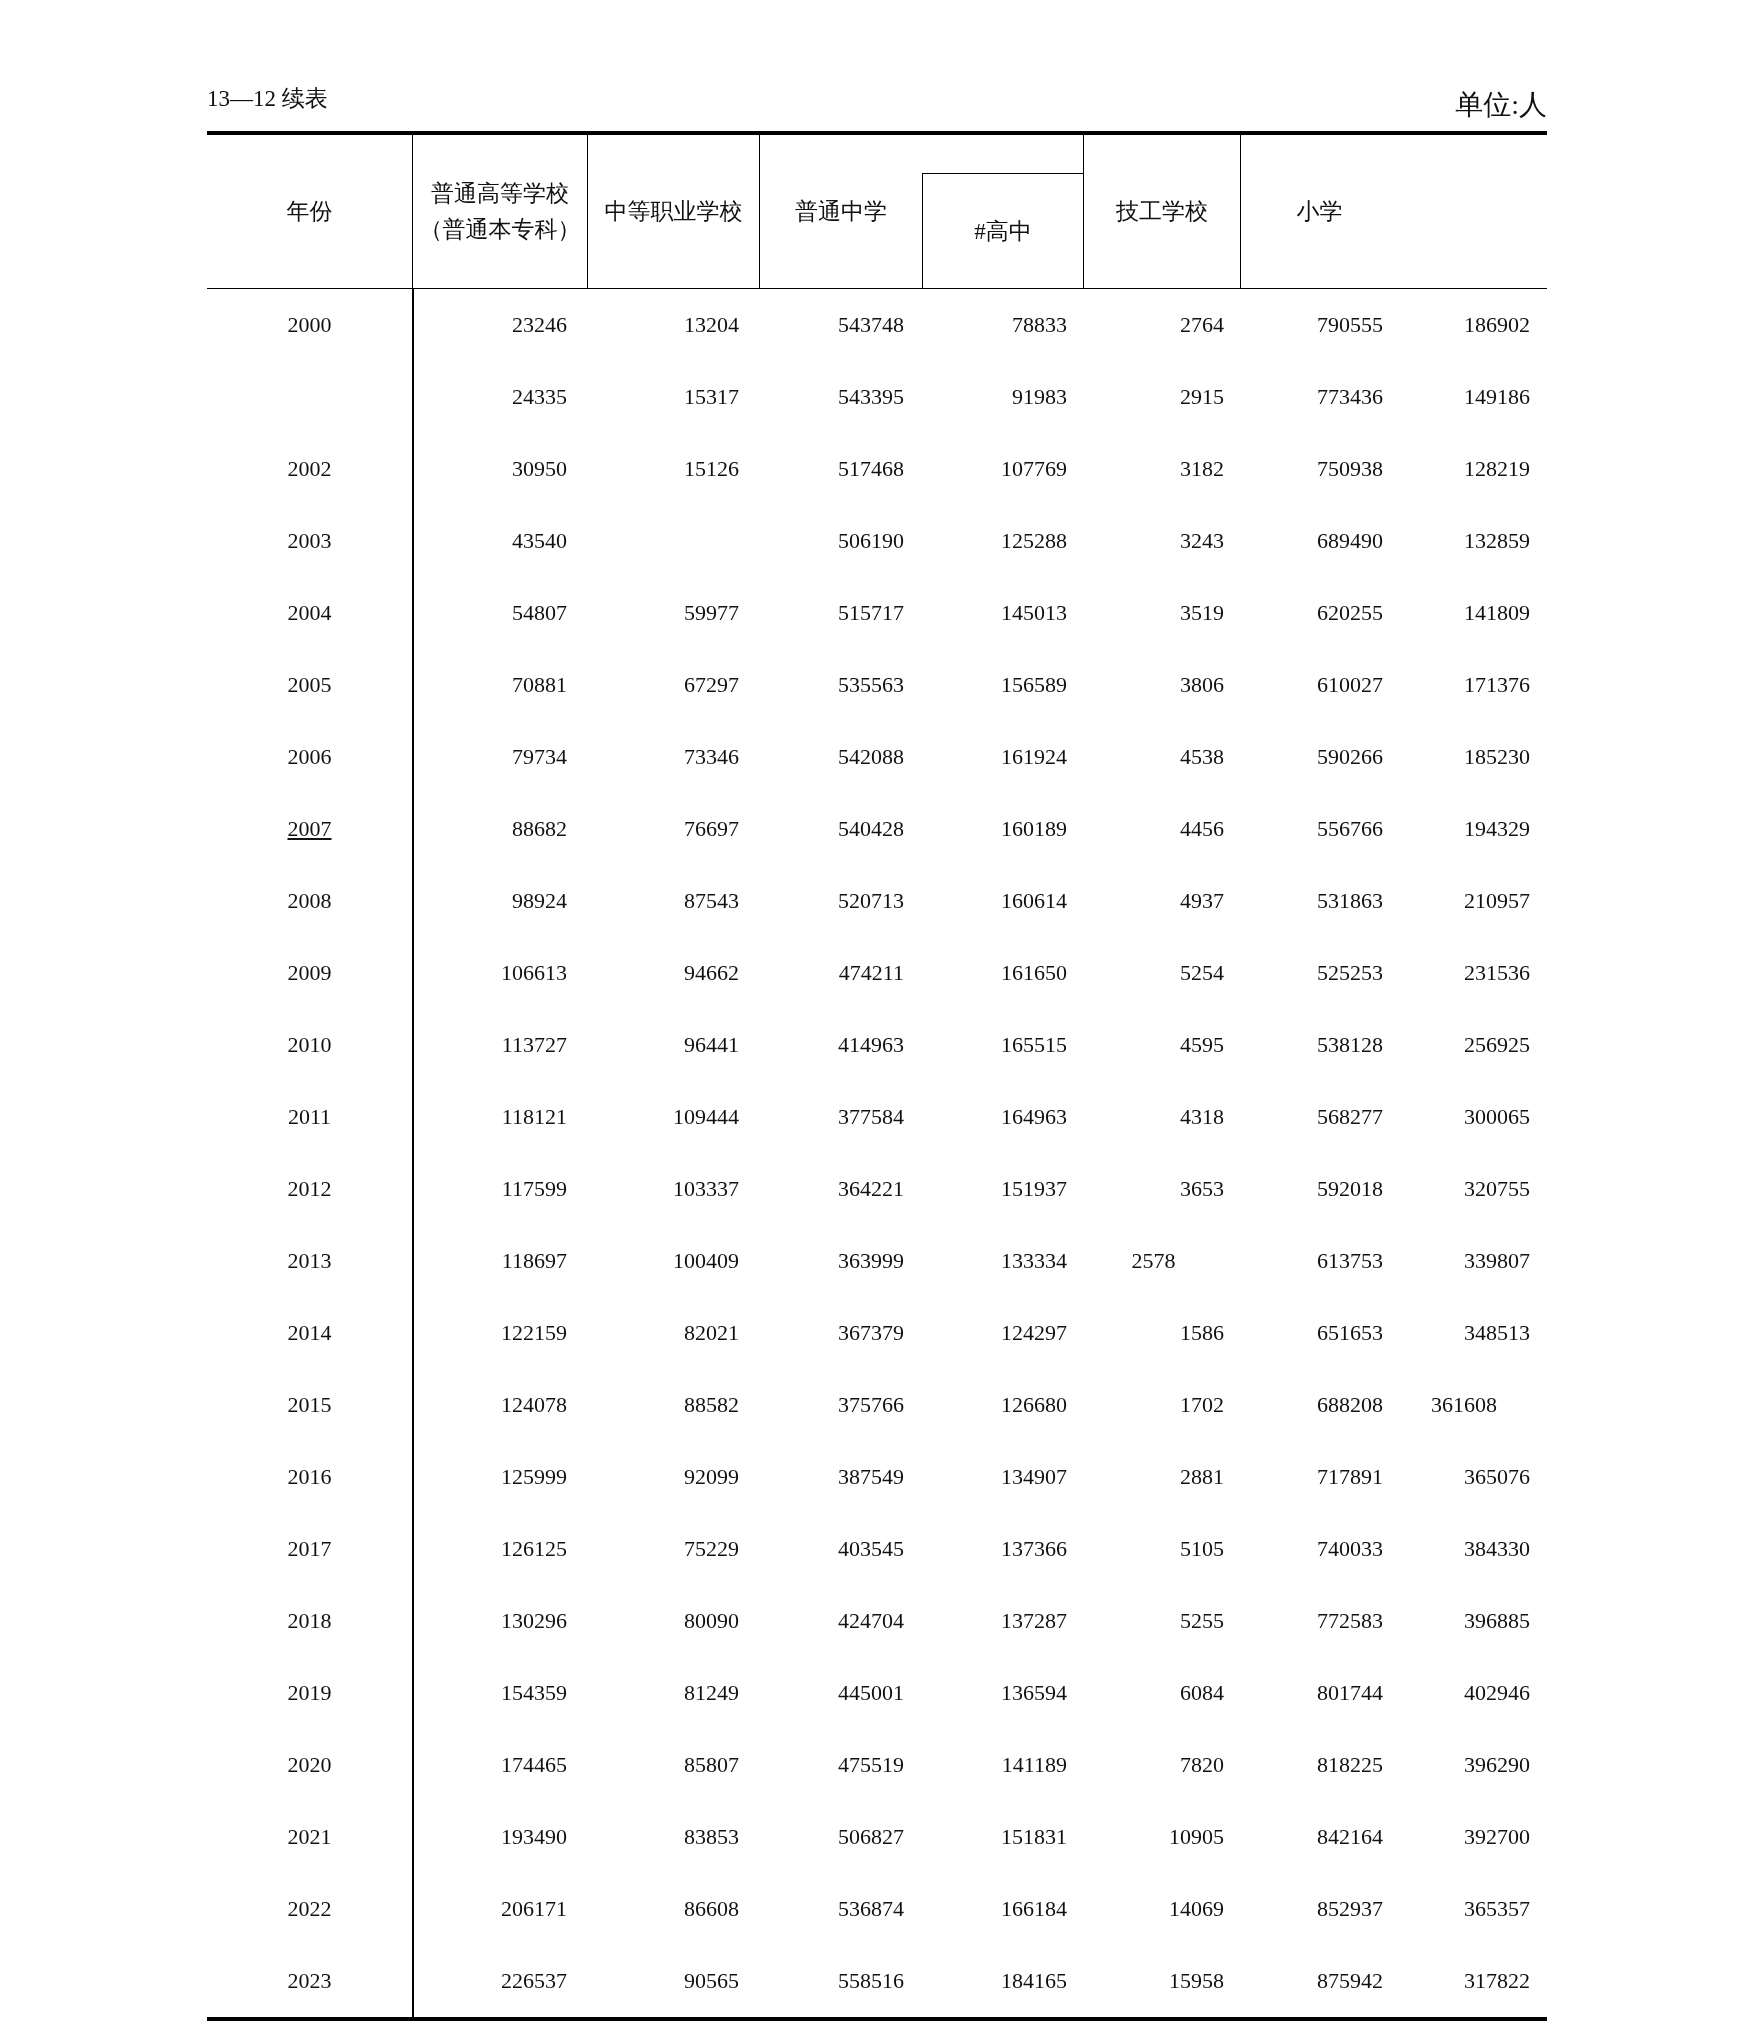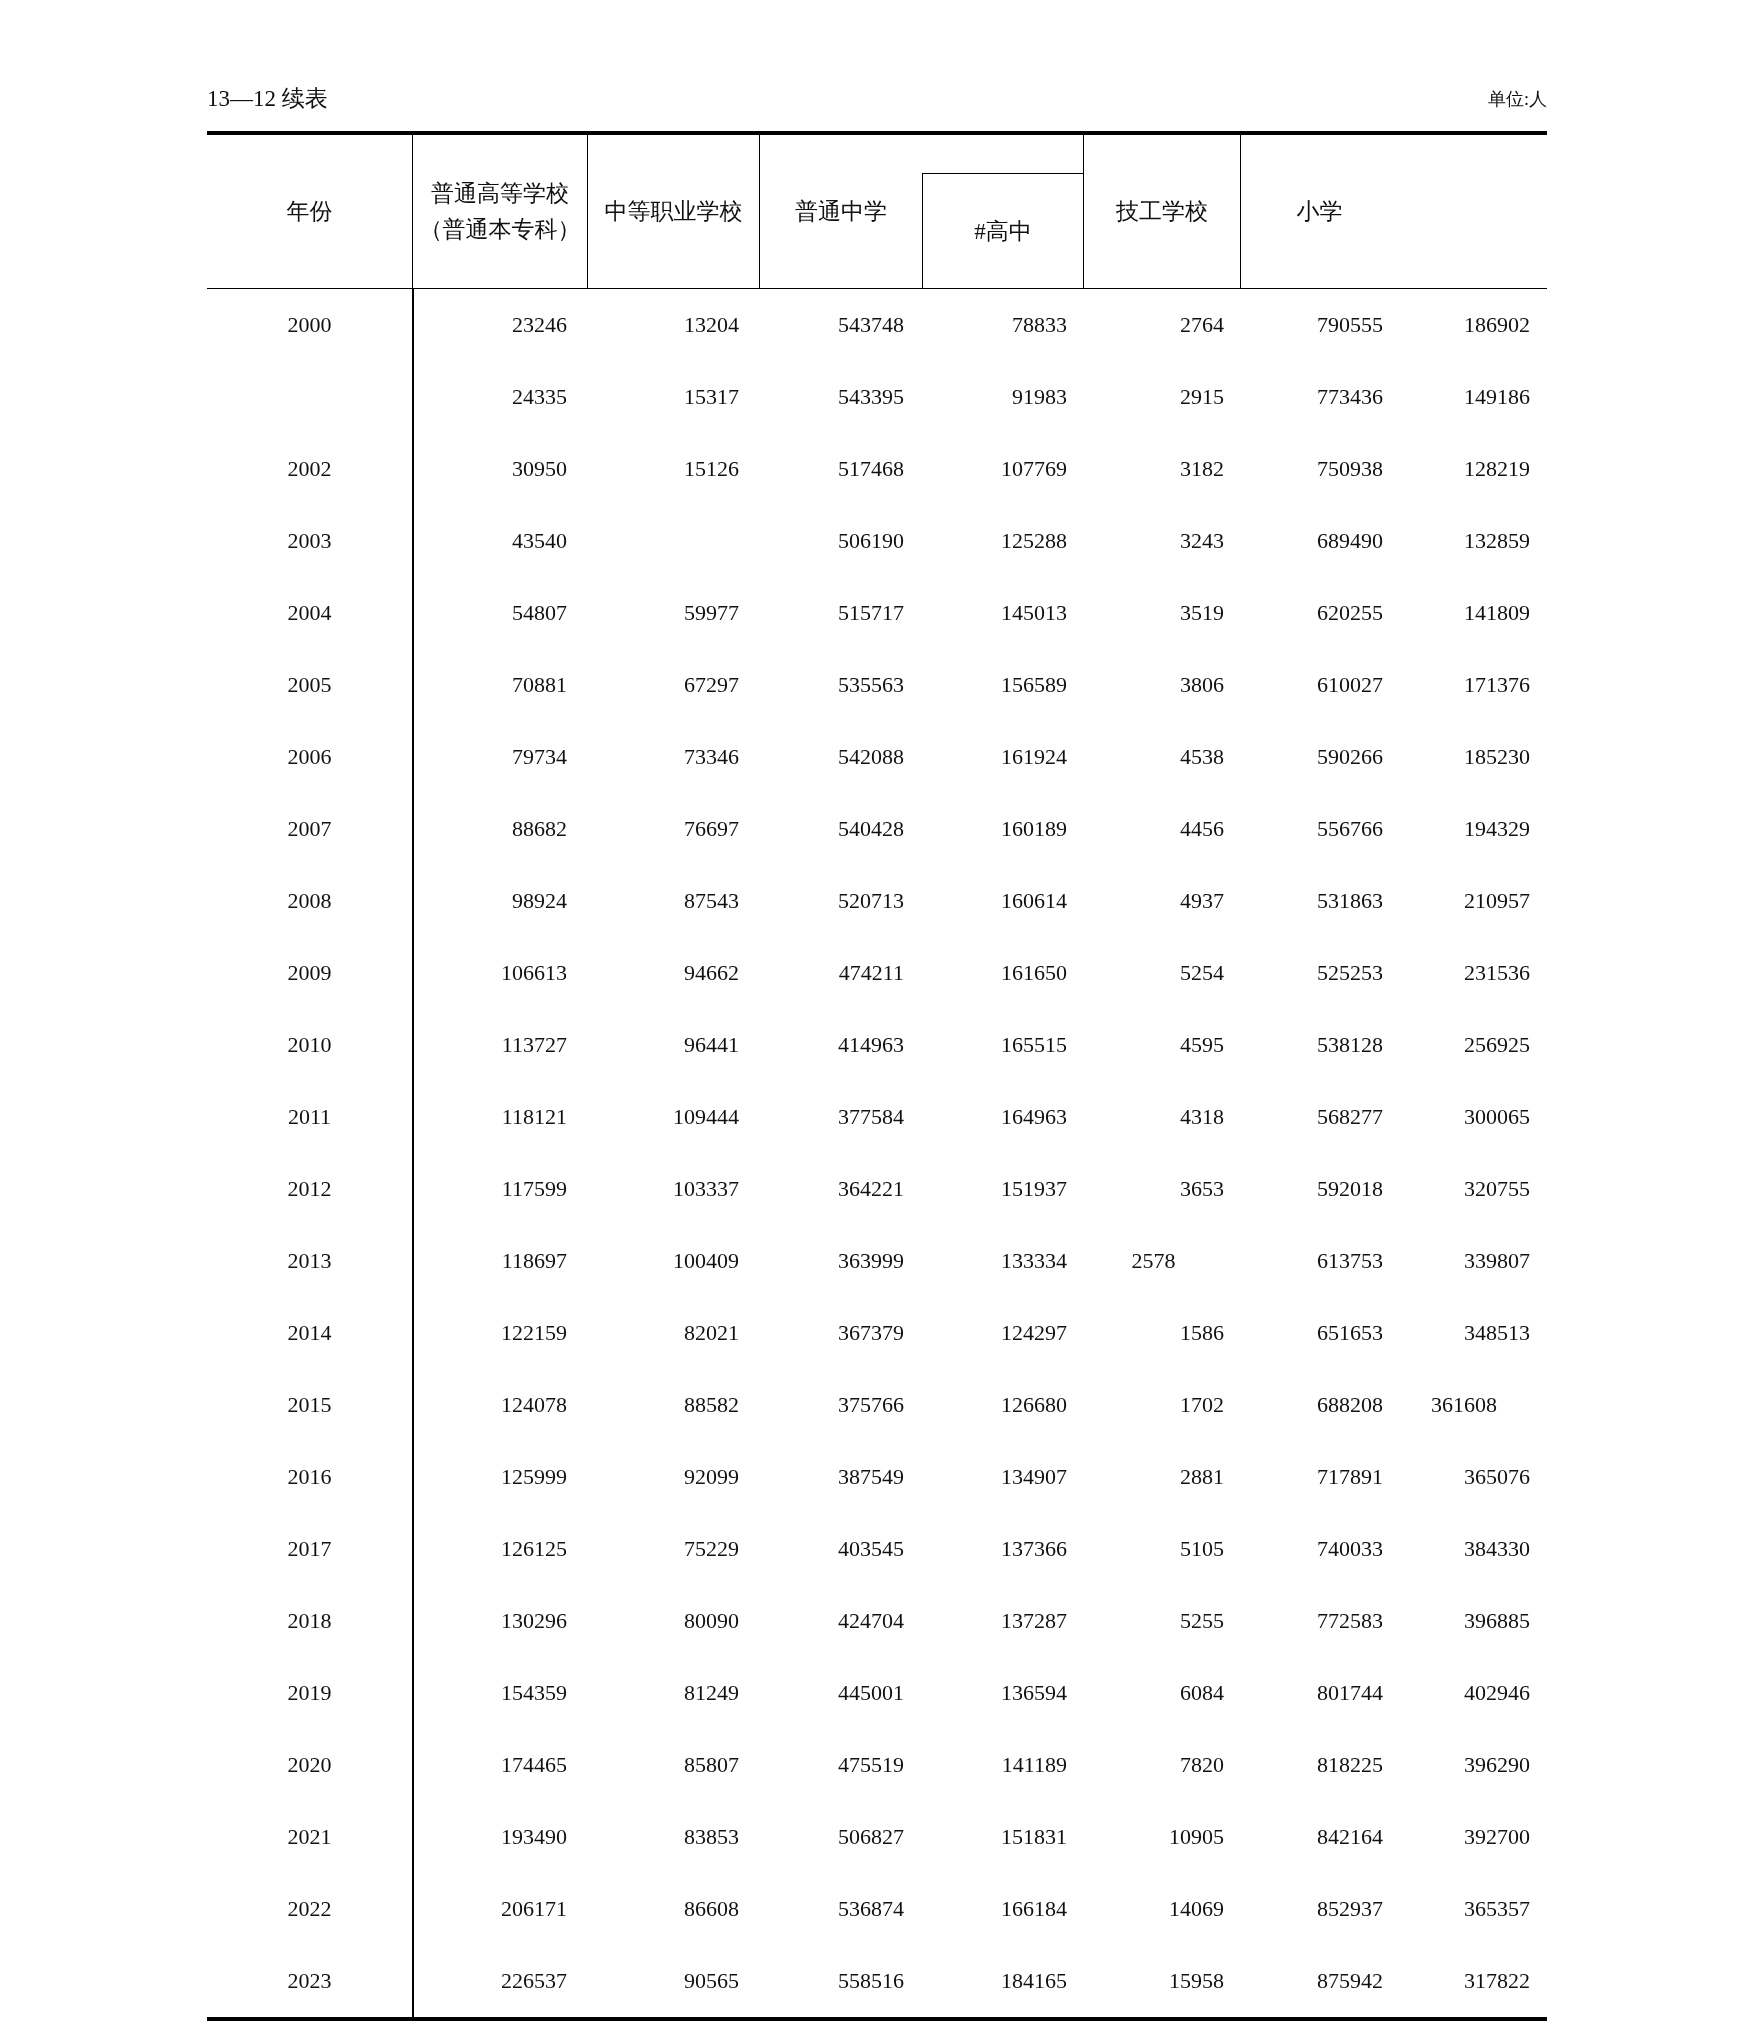--- a/index.html
+++ b/index.html
@@ -19,22 +19,22 @@
       position: absolute;
       left: 207px;
       top: 86px;
       font-size: 23px;
       line-height: 26px;
       white-space: nowrap;
     }
     .unit-label {
       position: absolute;
       right: calc(1755px - 1547px);
-      top: 86px;
-      font-size: 18px;
+      top: 92px;
+      font-size: 28px;
       line-height: 26px;
       white-space: nowrap;
     }
     .table-wrap {
       position: absolute;
       left: 207px;
       top: 131px;
       width: 1340px;
     }
     .rule-top {
@@ -203,21 +203,21 @@
         <div class="cell year" style="left: 0px; width: 205px;">2006</div>
         <div class="cell num" style="left: 205px; width: 155px;">79734</div>
         <div class="cell num" style="left: 380px; width: 152px;">73346</div>
         <div class="cell num" style="left: 552px; width: 145px;">542088</div>
         <div class="cell num" style="left: 715px; width: 145px;">161924</div>
         <div class="cell num" style="left: 876px; width: 141px;">4538</div>
         <div class="cell num" style="left: 1033px; width: 143px;">590266</div>
         <div class="cell num" style="left: 1191px; width: 132px;">185230</div>
       </div>
       <div class="row">
-        <div class="cell year" style="left: 0px; width: 205px;">2007</div>
+        <div class="cell year" style="left: 0px; width: 205px; text-decoration: underline;">2007</div>
         <div class="cell num" style="left: 205px; width: 155px;">88682</div>
         <div class="cell num" style="left: 380px; width: 152px;">76697</div>
         <div class="cell num" style="left: 552px; width: 145px;">540428</div>
         <div class="cell num" style="left: 715px; width: 145px;">160189</div>
         <div class="cell num" style="left: 876px; width: 141px;">4456</div>
         <div class="cell num" style="left: 1033px; width: 143px;">556766</div>
         <div class="cell num" style="left: 1191px; width: 132px;">194329</div>
       </div>
       <div class="row">
         <div class="cell year" style="left: 0px; width: 205px;">2008</div>

